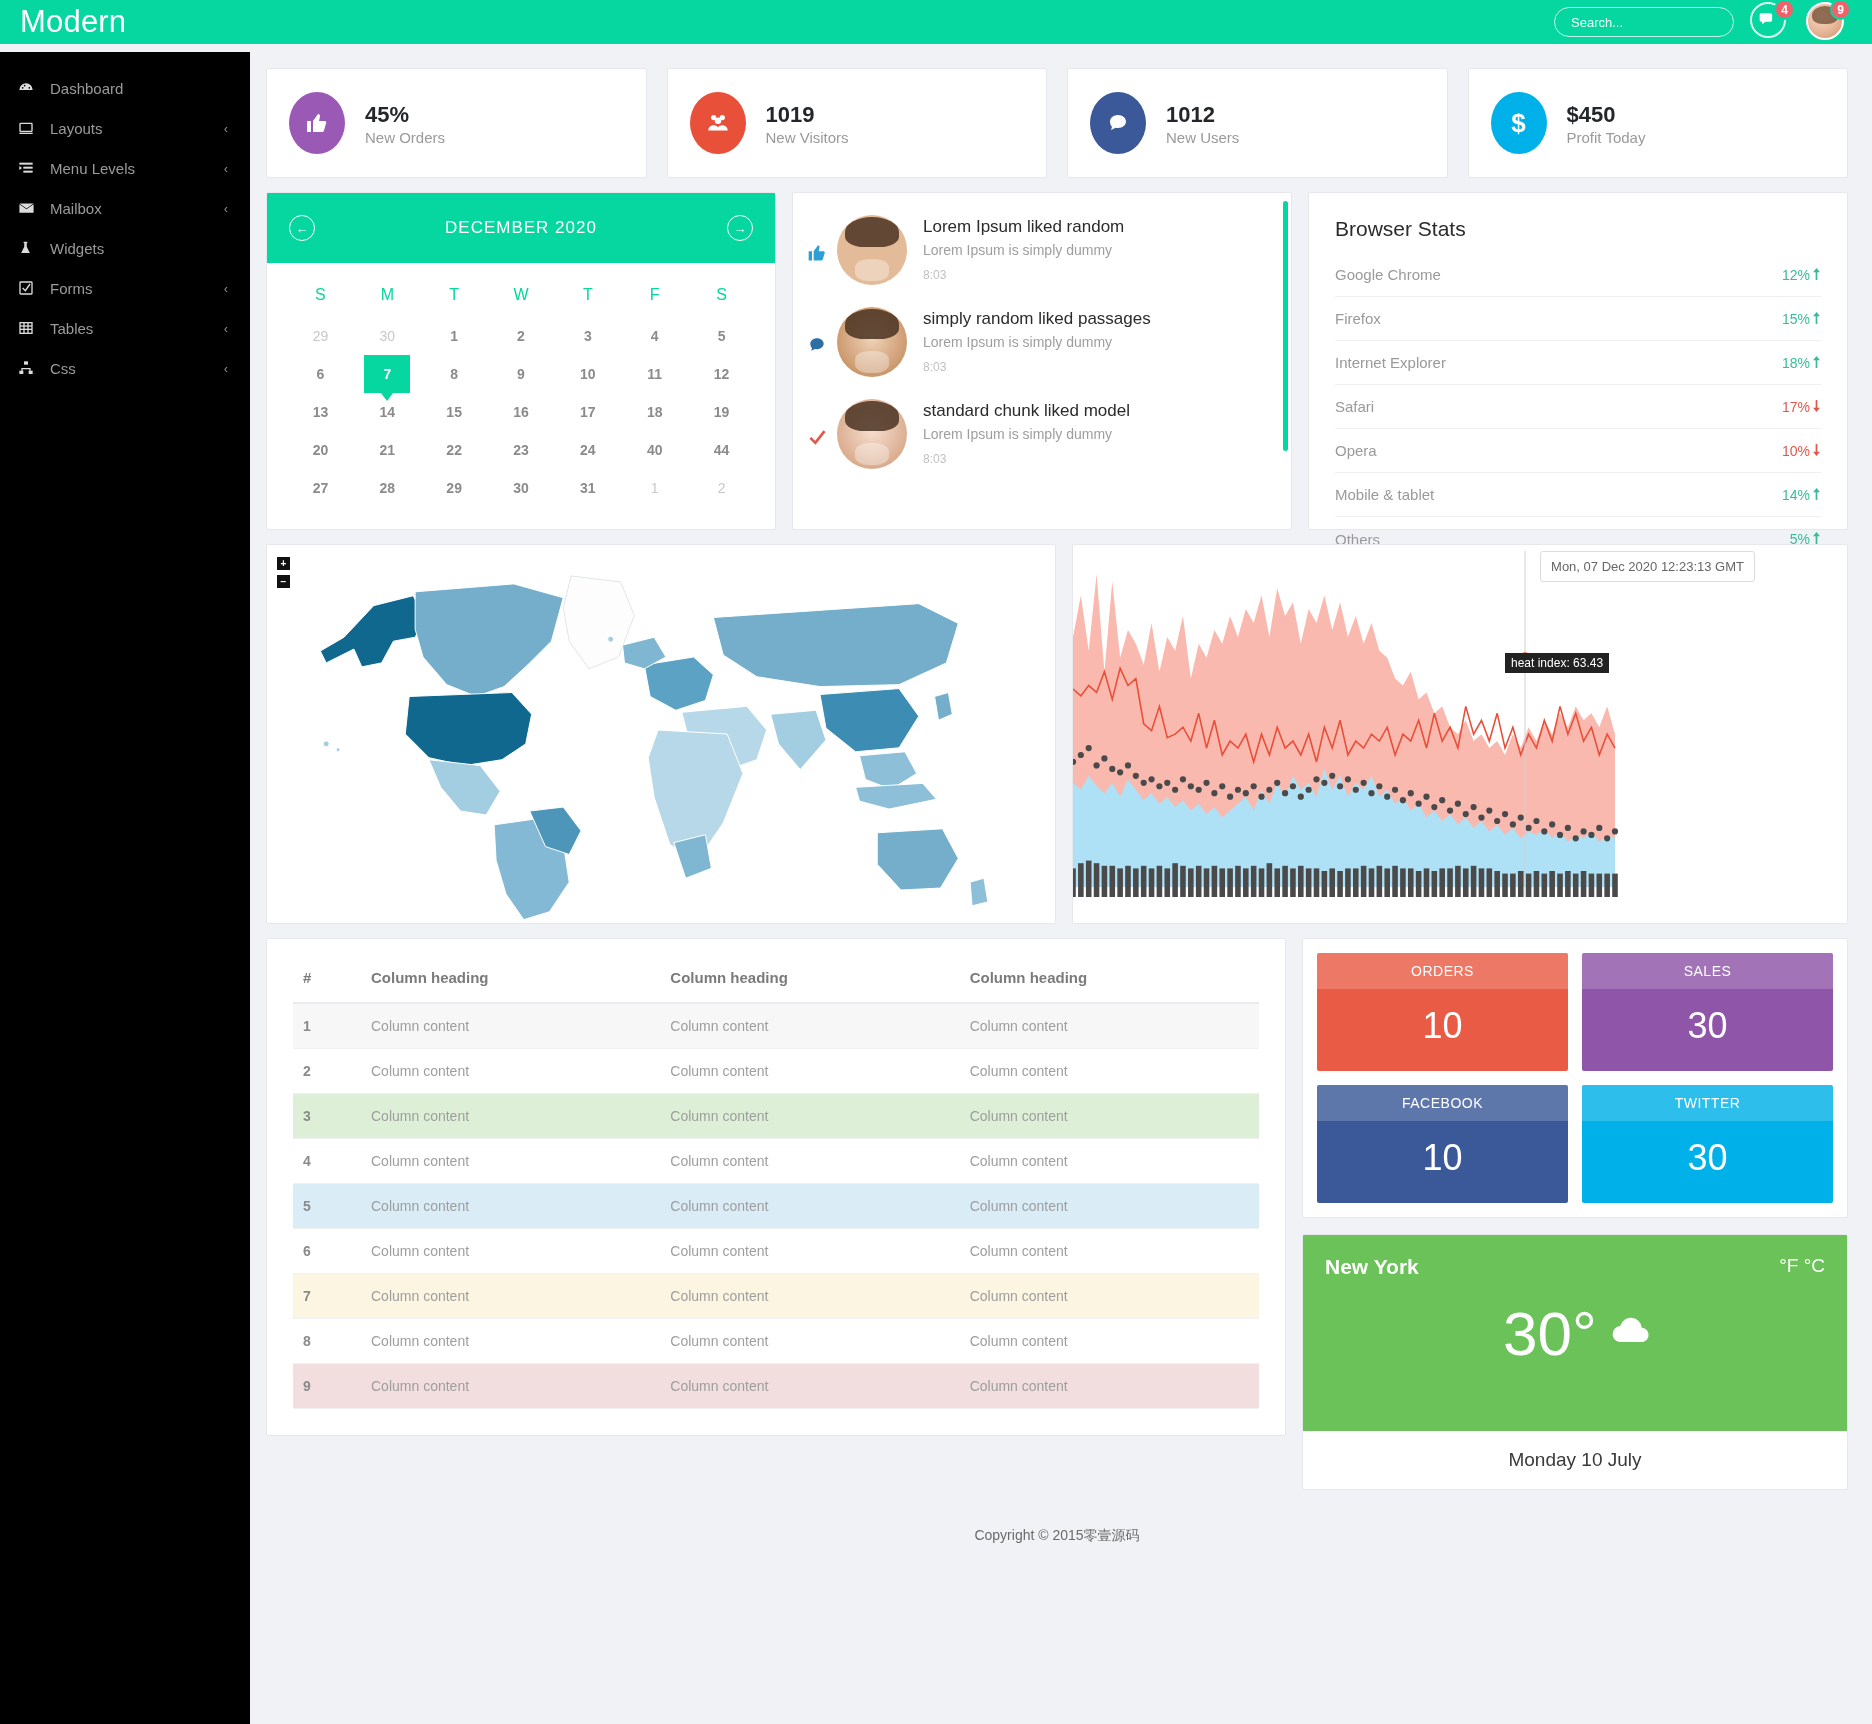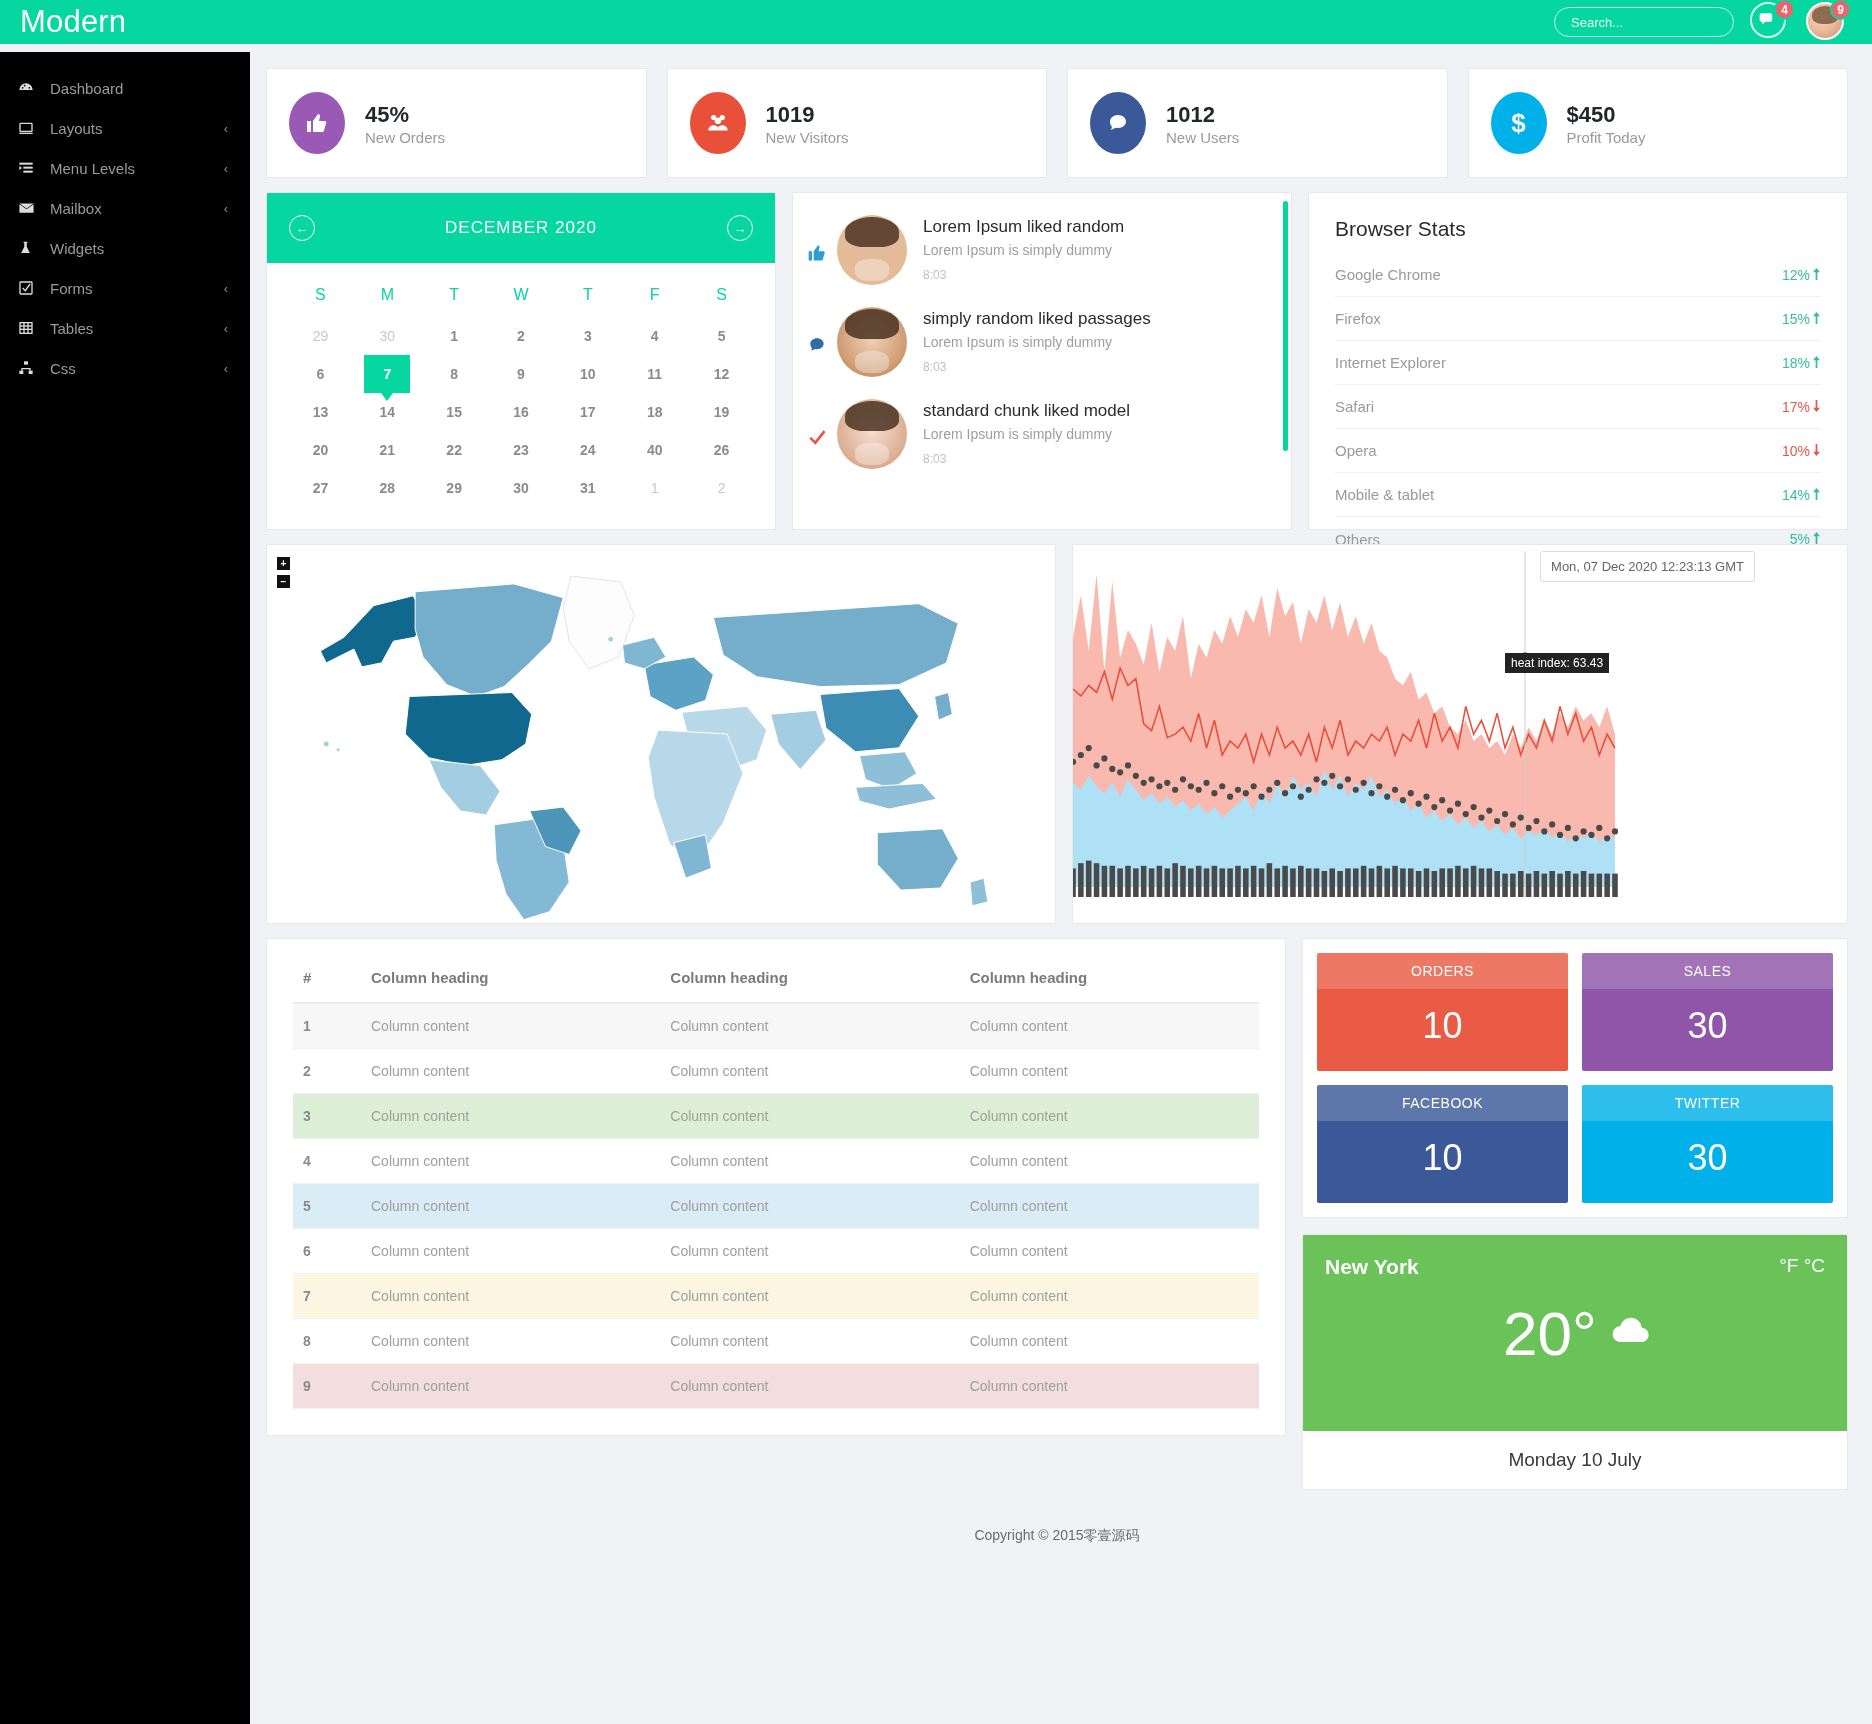--- a/index.html
+++ b/index.html
@@ -481,21 +481,21 @@
               <div class="cal-cell">
                 <span class="">23</span>
               </div>
               <div class="cal-cell">
                 <span class="">24</span>
               </div>
               <div class="cal-cell">
                 <span class="">40</span>
               </div>
               <div class="cal-cell">
-                <span class="">26</span>
+                <span class="">44</span>
               </div>
             </div>
             <div class="cal-row">
               <div class="cal-cell">
                 <span class="">27</span>
               </div>
               <div class="cal-cell">
                 <span class="">28</span>
               </div>
               <div class="cal-cell">
@@ -903,21 +903,21 @@
                 <div class="tile-val">30</div>
               </div>
             </div>
         </div>
 
         <div class="card" id="weather-card">
           <div id="weather-top">
             <div id="weather-city">New York</div>
             <div id="weather-units">°F °C</div>
             <div id="weather-main">
-              <span id="weather-temp">20°</span>
+              <span id="weather-temp">30°</span>
               <span>
                 <svg width="60" height="48" viewBox="0 0 24 24" fill="#fff">
                   <path d="M19 17a3.6 3.6 0 00-.6-7.1A5.5 5.5 0 007.6 9 4 4 0 008 17z"></path>
                   <path d="M12 8.5l4 4h-2.4v3.6h-3.2V12.5H8z" fill="#fff"></path>
                 </svg>
               </span>
             </div>
           </div>
           <div id="weather-date">Monday 10 July</div>
         </div>

